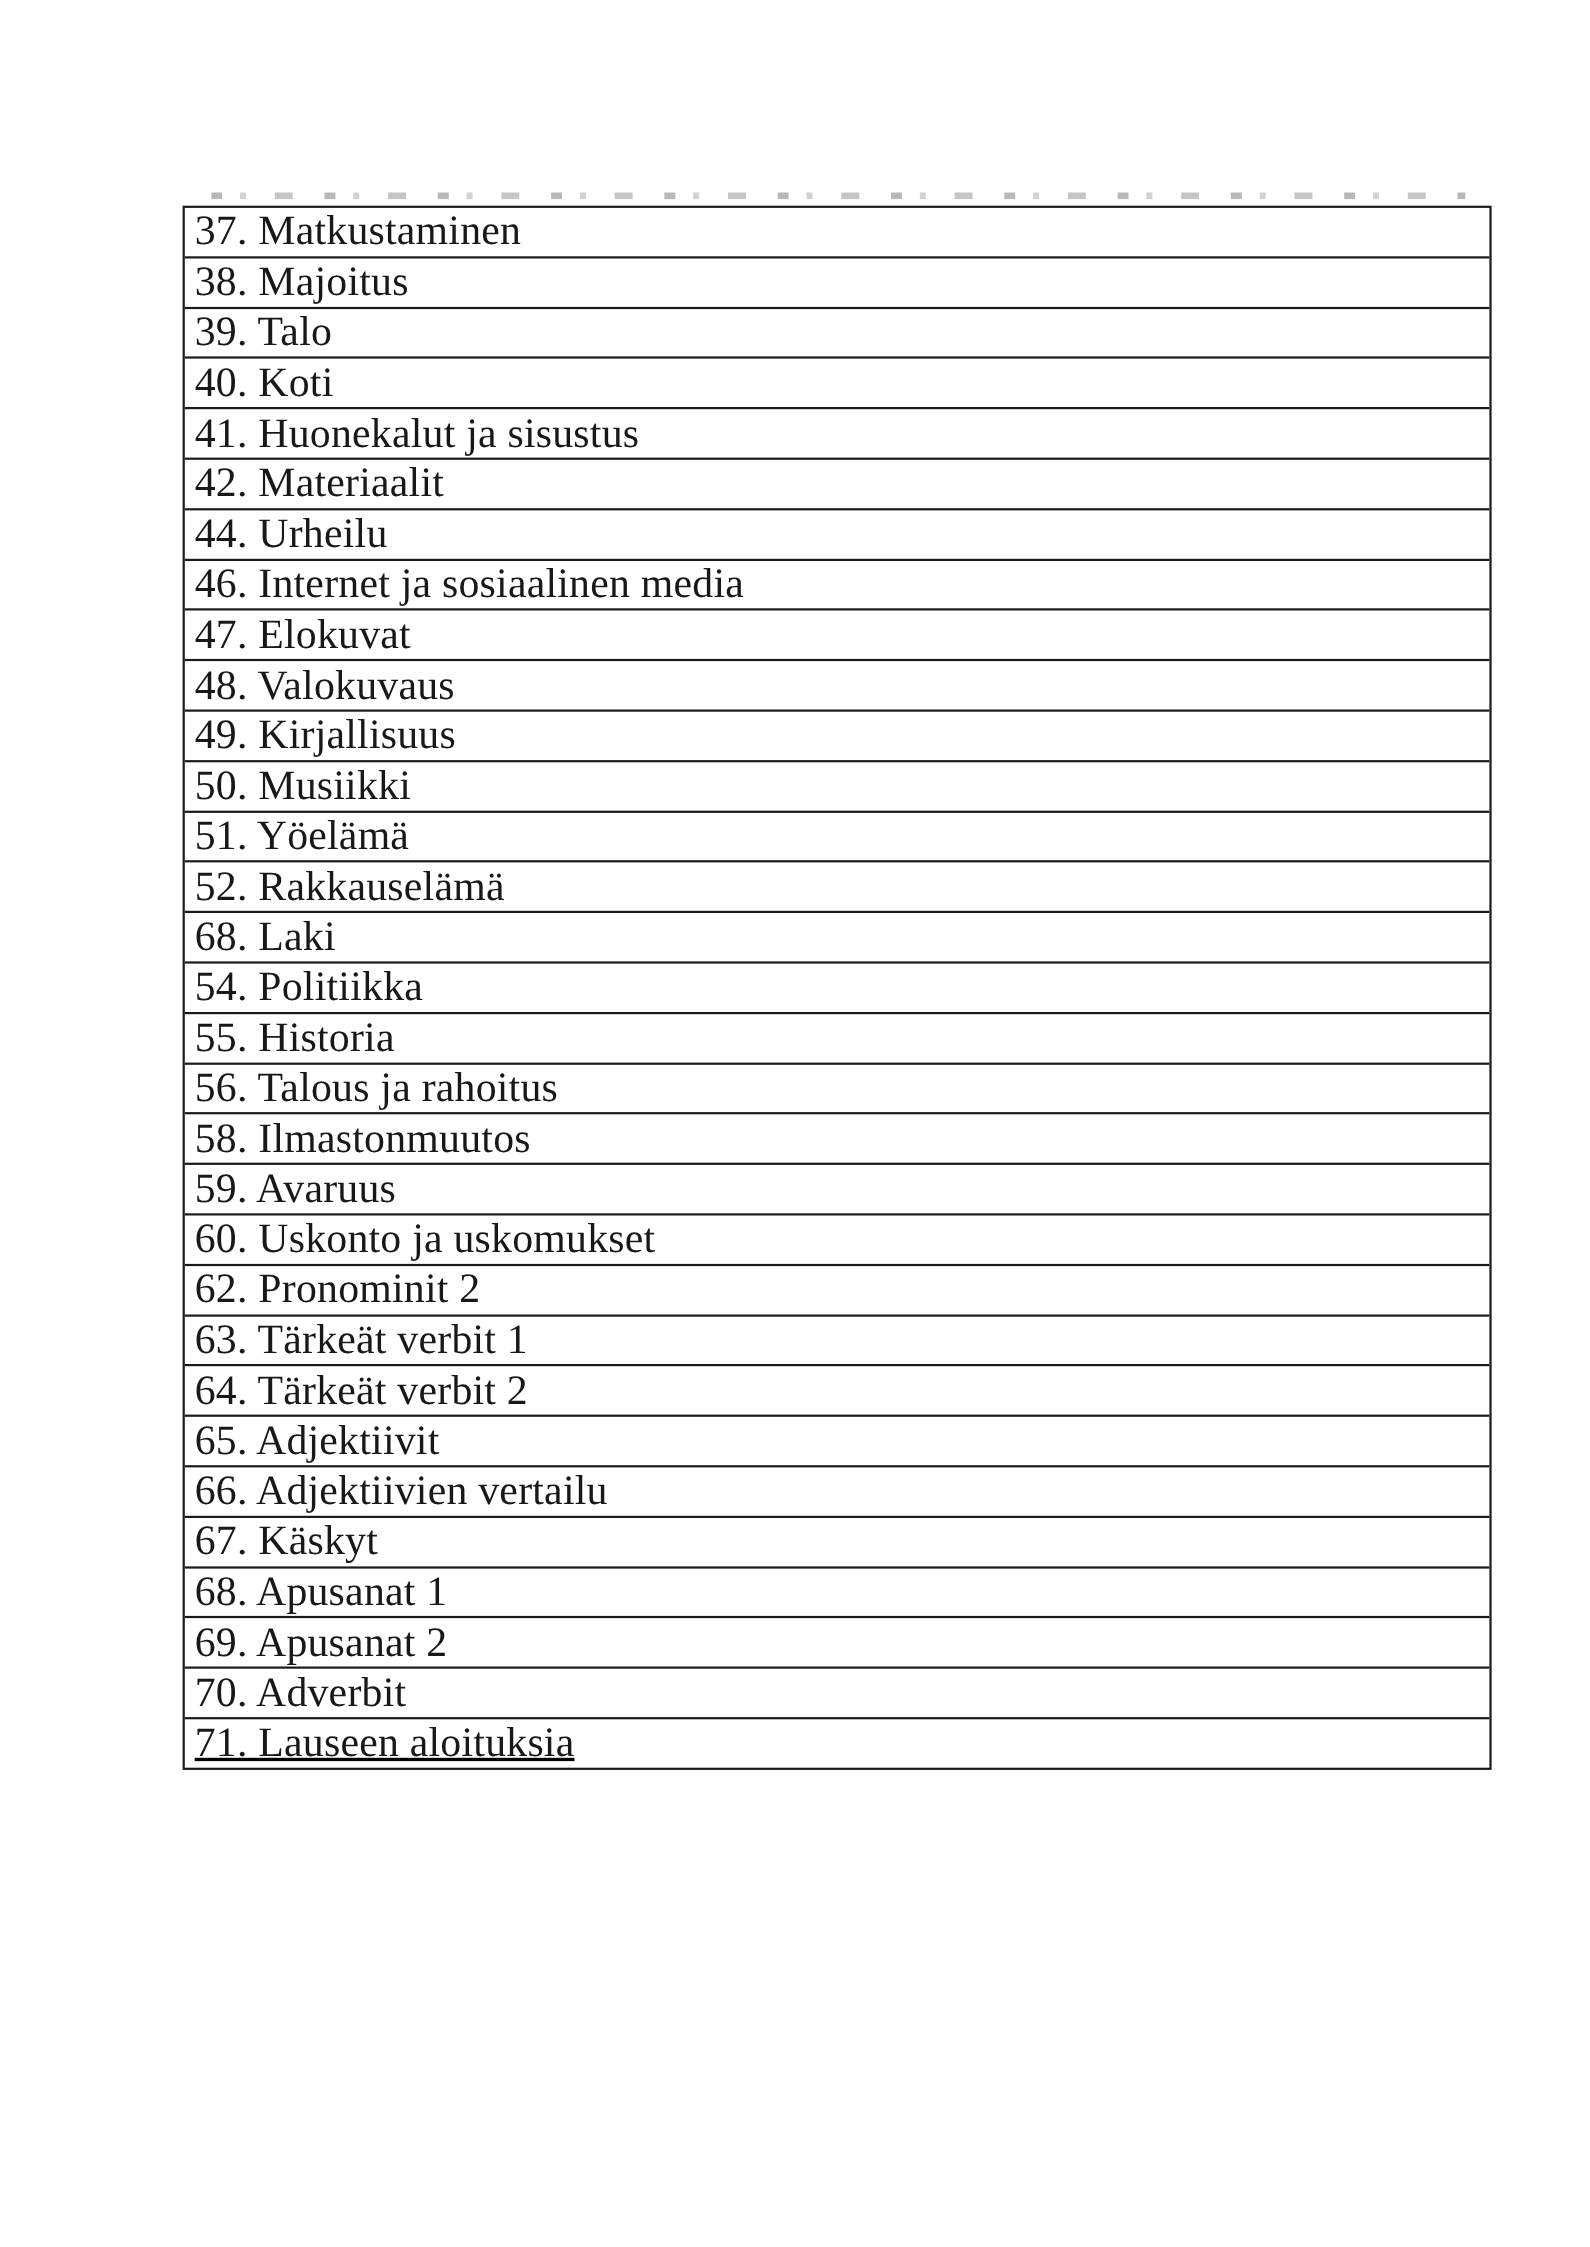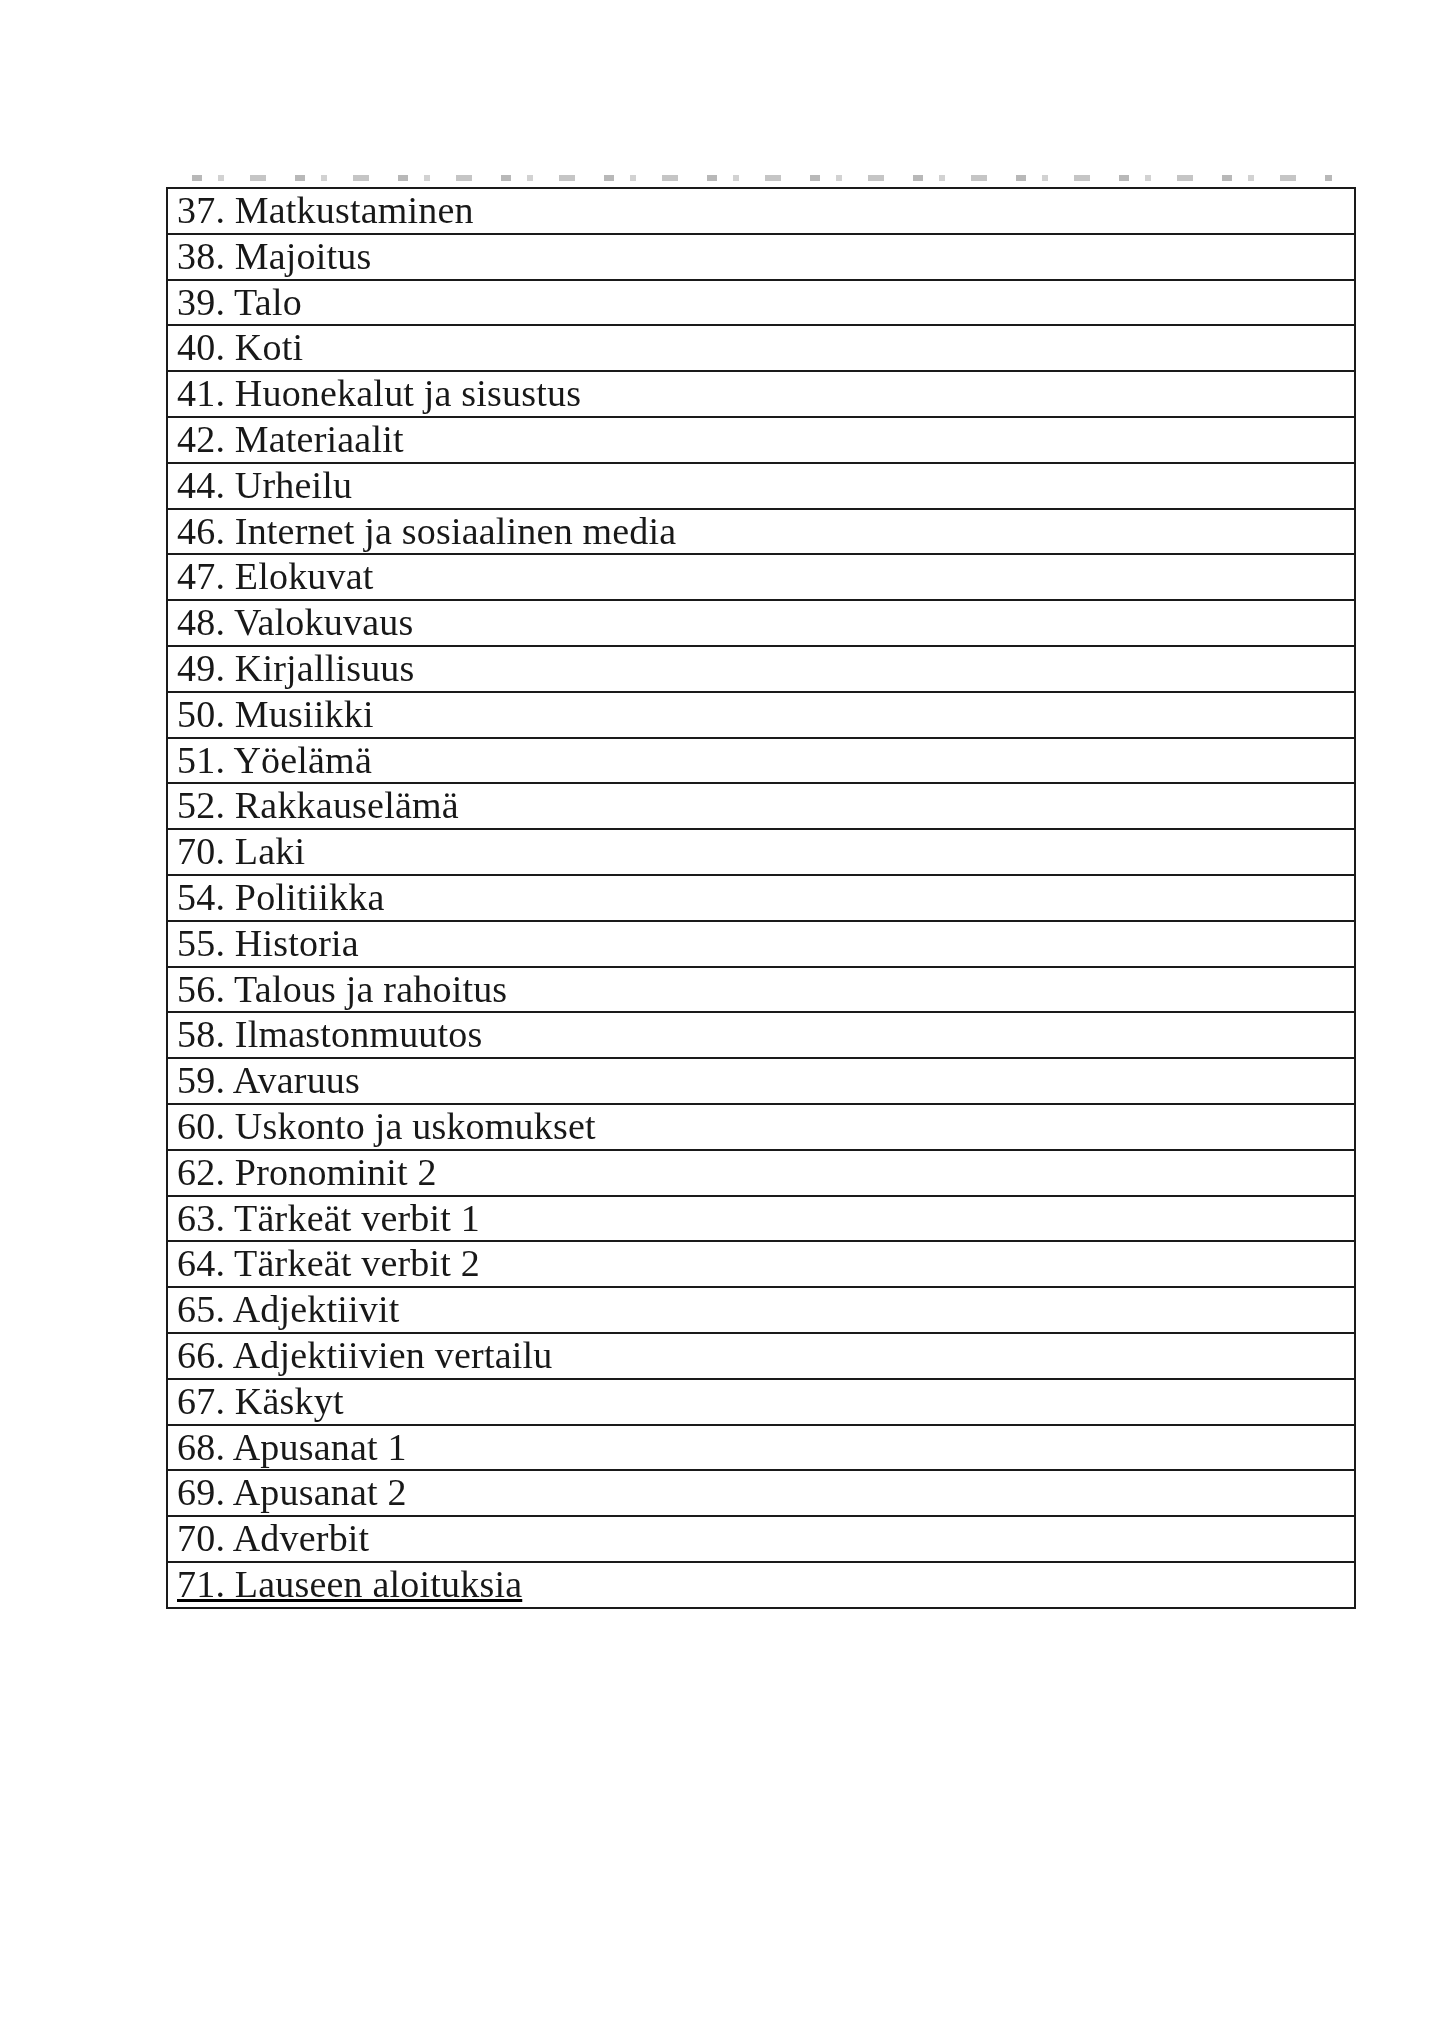--- a/index.html
+++ b/index.html
@@ -43,20 +43,21 @@
     top: 187px;
     width: 1186px;
     border: 2px solid #1a1a1a;
     background: #ffffff;
     box-sizing: content-box;
   }
   .toc-row {
     height: 43.8px;
     border-bottom: 2px solid #1a1a1a;
     display: flex;
+    align-items: center;
     box-sizing: content-box;
     overflow: hidden;
   }
   .toc-row:last-child {
     border-bottom: none;
     text-decoration: underline;
   }
   .toc-row span {
     display: block;
     padding-left: 9px;
@@ -109,21 +110,21 @@
       <div class="toc-row">
         <span>50. Musiikki</span>
       </div>
       <div class="toc-row">
         <span>51. Yöelämä</span>
       </div>
       <div class="toc-row">
         <span>52. Rakkauselämä</span>
       </div>
       <div class="toc-row">
-        <span>70. Laki</span>
+        <span>68. Laki</span>
       </div>
       <div class="toc-row">
         <span>54. Politiikka</span>
       </div>
       <div class="toc-row">
         <span>55. Historia</span>
       </div>
       <div class="toc-row">
         <span>56. Talous ja rahoitus</span>
       </div>

